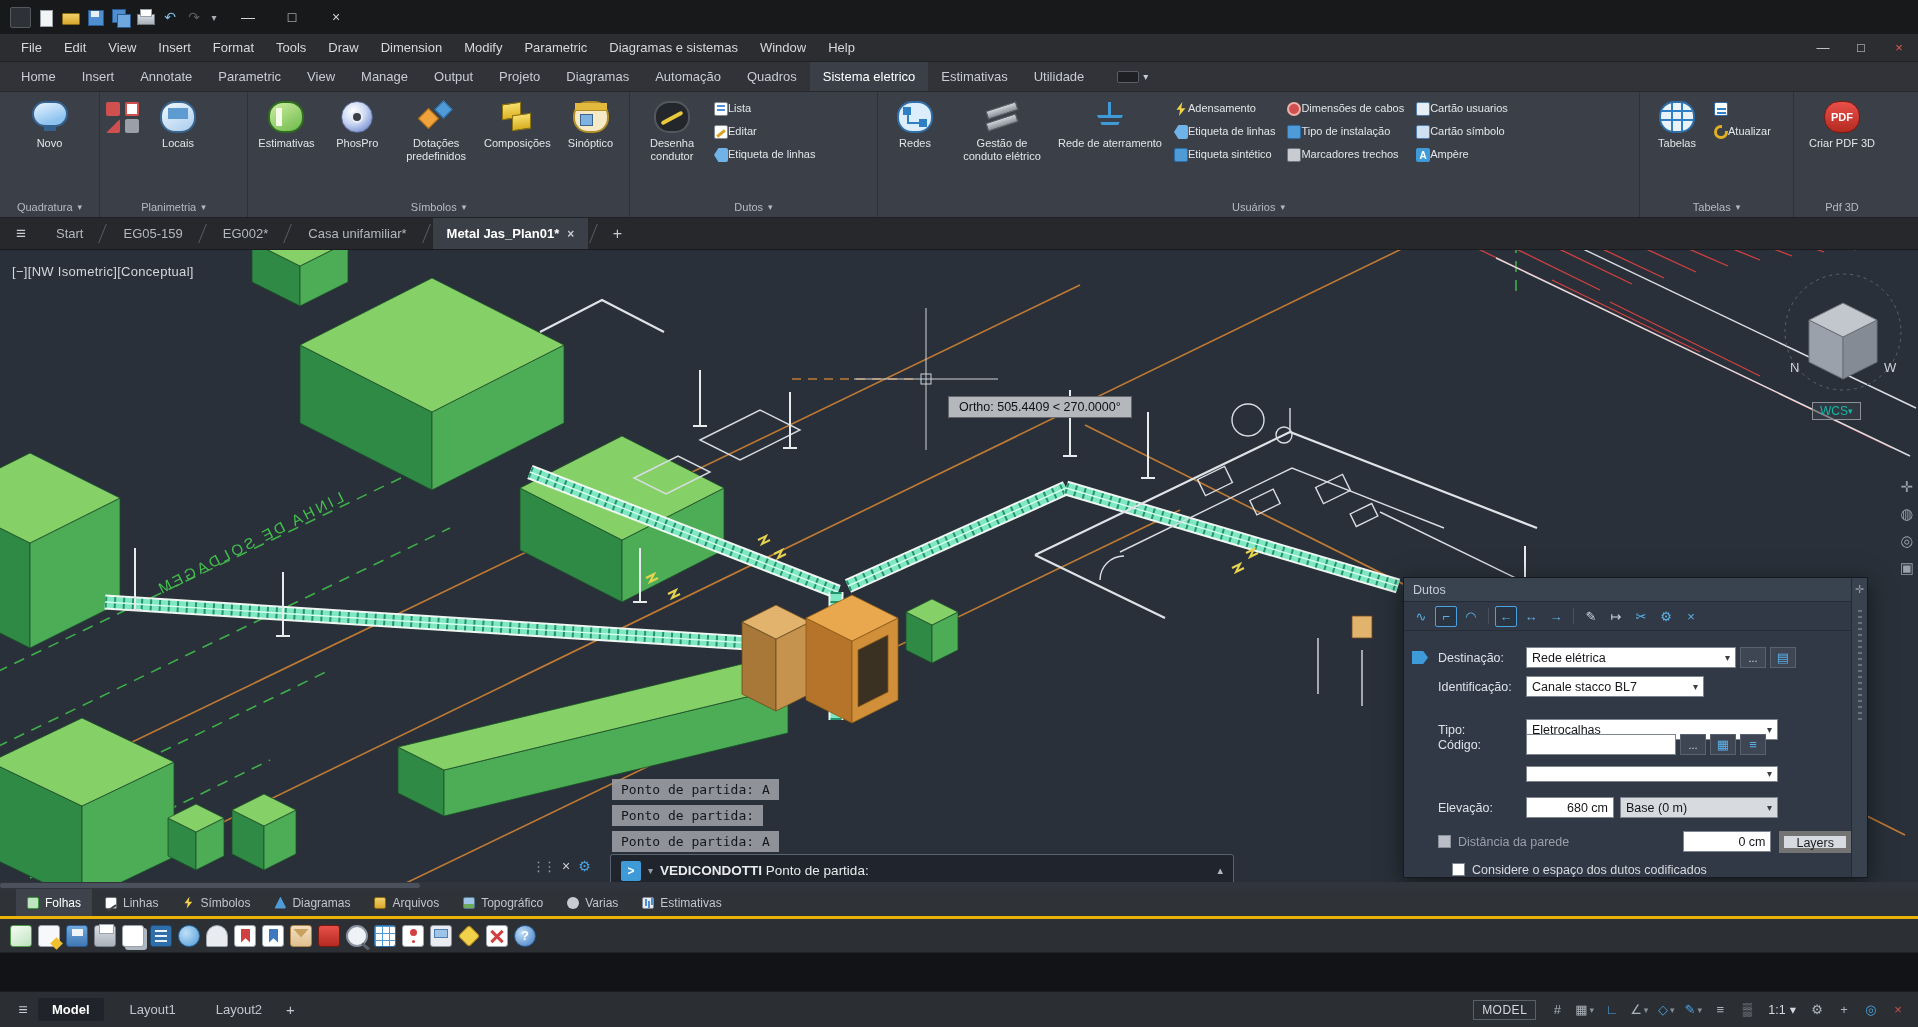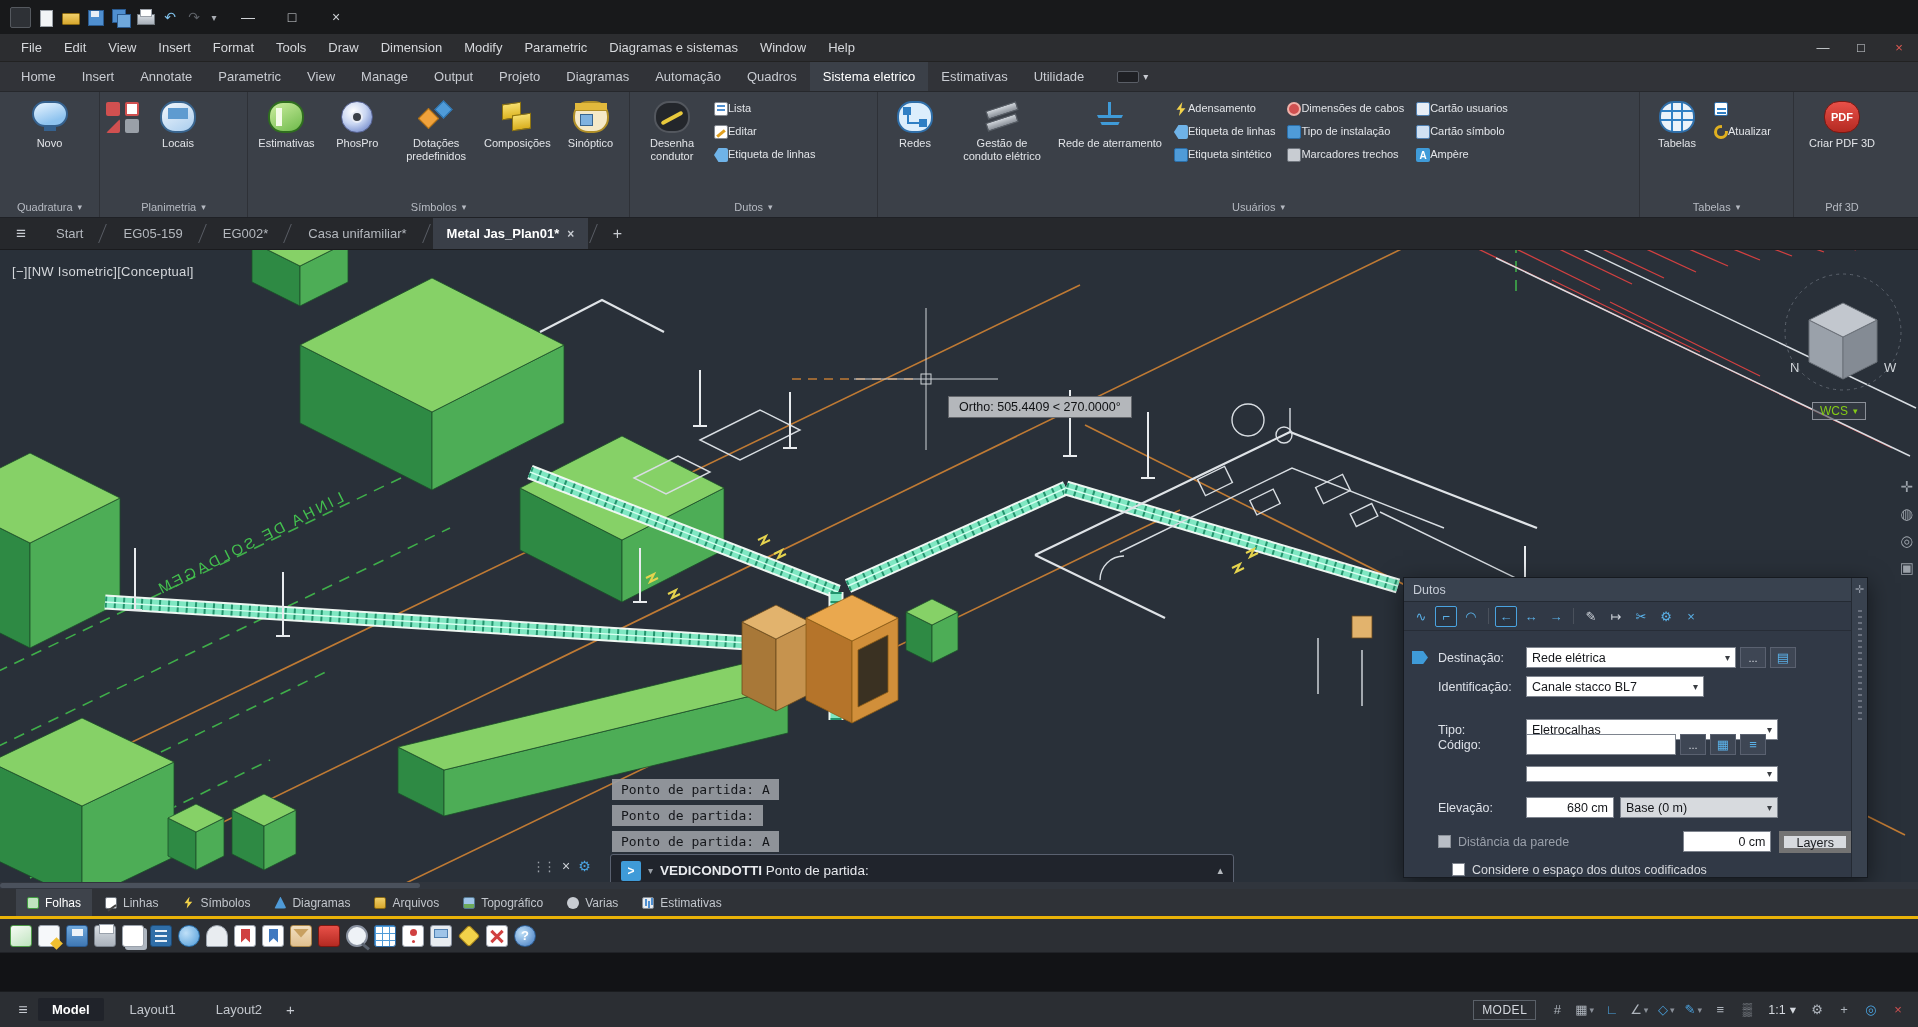--- a/index.html
+++ b/index.html
@@ -132,21 +132,21 @@
   .cmd-cluster{position:absolute;left:532px;top:608px;display:flex;align-items:center;gap:8px;color:#cfd3d8}
   .cmd-handle{letter-spacing:-2px;color:#9aa0a8;font-size:13px}
   .cmd-x{font-size:14px}
   .cmd-wrench{color:#4aa3e0;font-size:14px}
   .cmdbar{position:absolute;left:610px;top:604px;width:624px;height:33px;background:#20242c;border:1px solid #5a6170;border-radius:3px;display:flex;align-items:center;padding:0 10px;gap:7px}
   .cmd-icon{width:20px;height:20px;background:#3f9bd8;border-radius:2px;color:#fff;display:grid;place-items:center;font-size:12px;font-weight:bold}
   .cmd-caret{color:#9aa0a8;font-size:10px}
   .cmd-text{color:#e8eaee;font-size:13.5px}
   .cmd-text b{font-weight:bold}
   .cmd-up{margin-left:auto;color:#b4b8be;font-size:11px}
-  .wcs-chip{position:absolute;left:1812px;top:152px;border:1px solid #8a8f98;background:rgba(58,63,72,.55);color:#84cc16;font-size:12px;padding:1px 7px;display:flex;gap:5px;align-items:center}
+  .wcs-chip{position:absolute;left:1812px;top:152px;border:1px solid #8a8f98;background:rgba(58,63,72,.55);color:#14b8a6;font-size:12px;padding:1px 7px;display:flex;align-items:center}
   .navbar-right{position:absolute;right:4px;top:228px;display:flex;flex-direction:column;gap:9px;color:#9ba1a9;font-size:15px;text-align:center}
   .hscroll{position:absolute;left:0;right:0;bottom:0;height:7px;background:#30353d}
   .hscroll .thumb{position:absolute;left:0;width:420px;top:1px;bottom:1px;background:#4a515c;border-radius:3px}
 
   
   .palette{position:absolute;left:1403px;top:327px;width:465px;height:301px;background:#313946;border:1px solid #161a20;box-shadow:0 6px 22px rgba(0,0,0,.5);font-size:12.5px}
   .pal-title{height:24px;background:#39424f;color:#c6ccd6;display:flex;align-items:center;padding:0 9px;border-bottom:1px solid #242a33}
   .pal-toolbar{height:29px;display:flex;align-items:center;gap:3px;padding:0 6px;border-bottom:1px solid #272d37}
   .pal-t{width:22px;height:21px;display:grid;place-items:center;color:#cfd4db;font-size:13px;border:1px solid transparent;border-radius:2px}
   .pal-t.blue{color:#5ab1e8}

